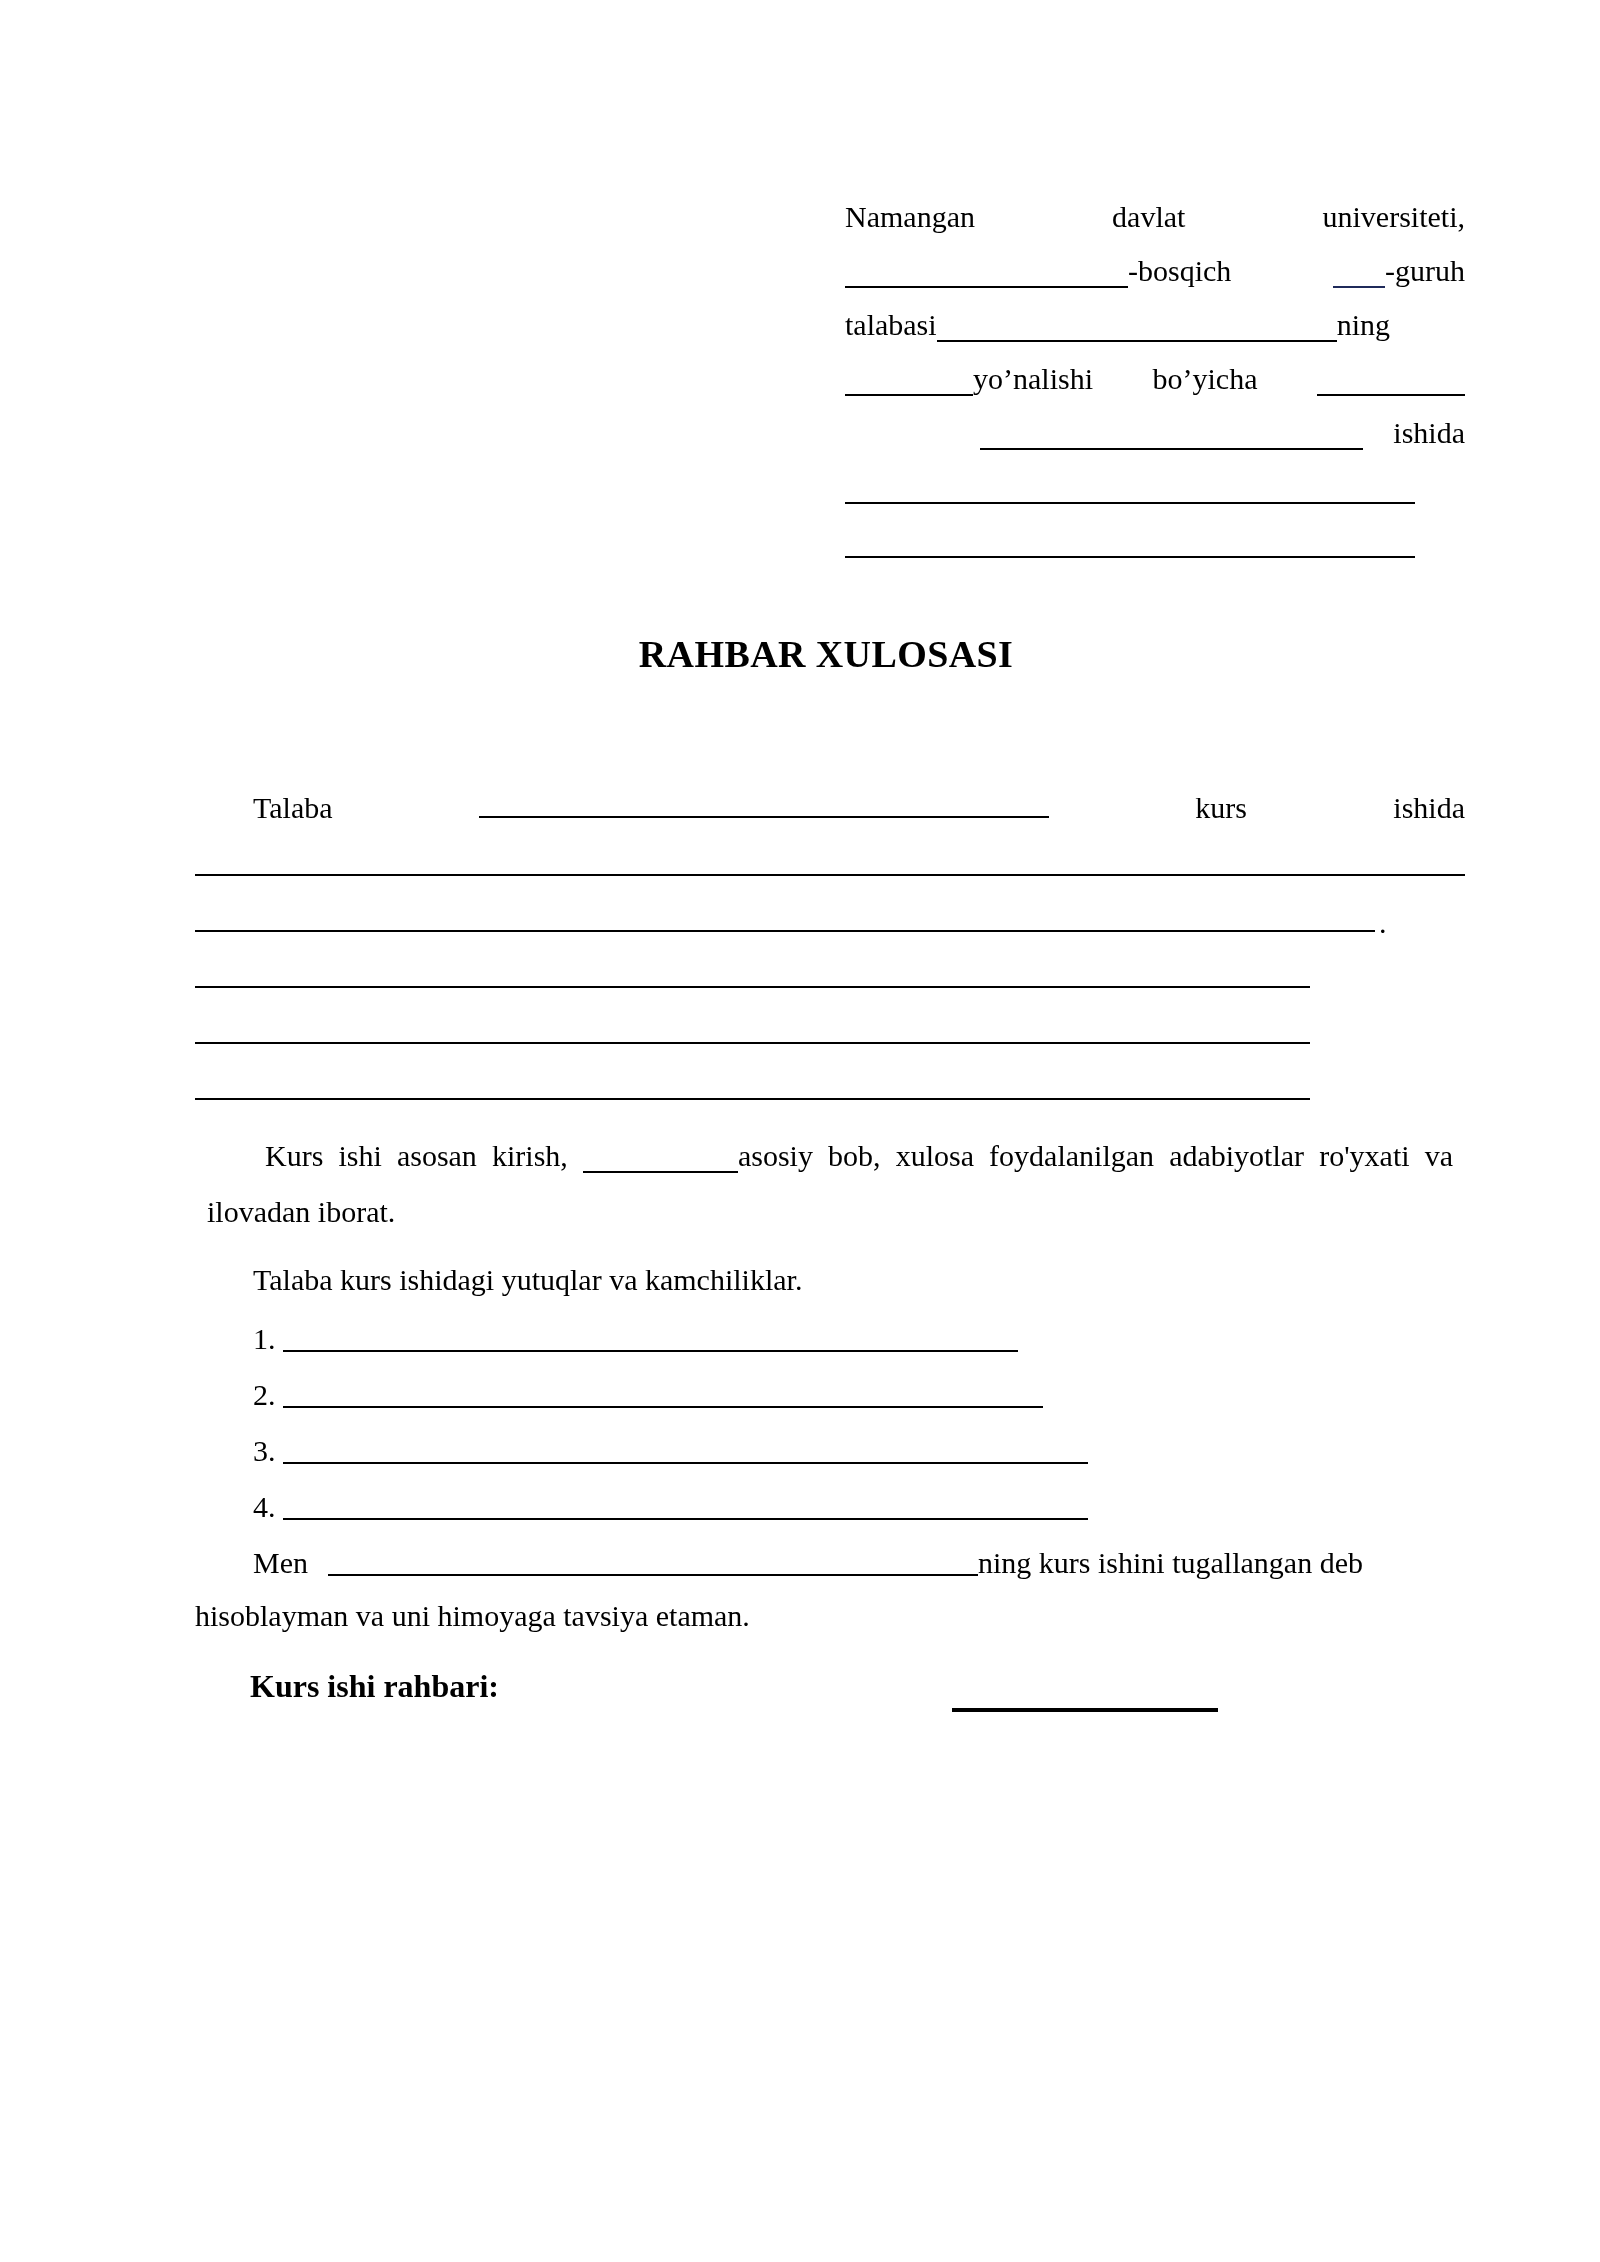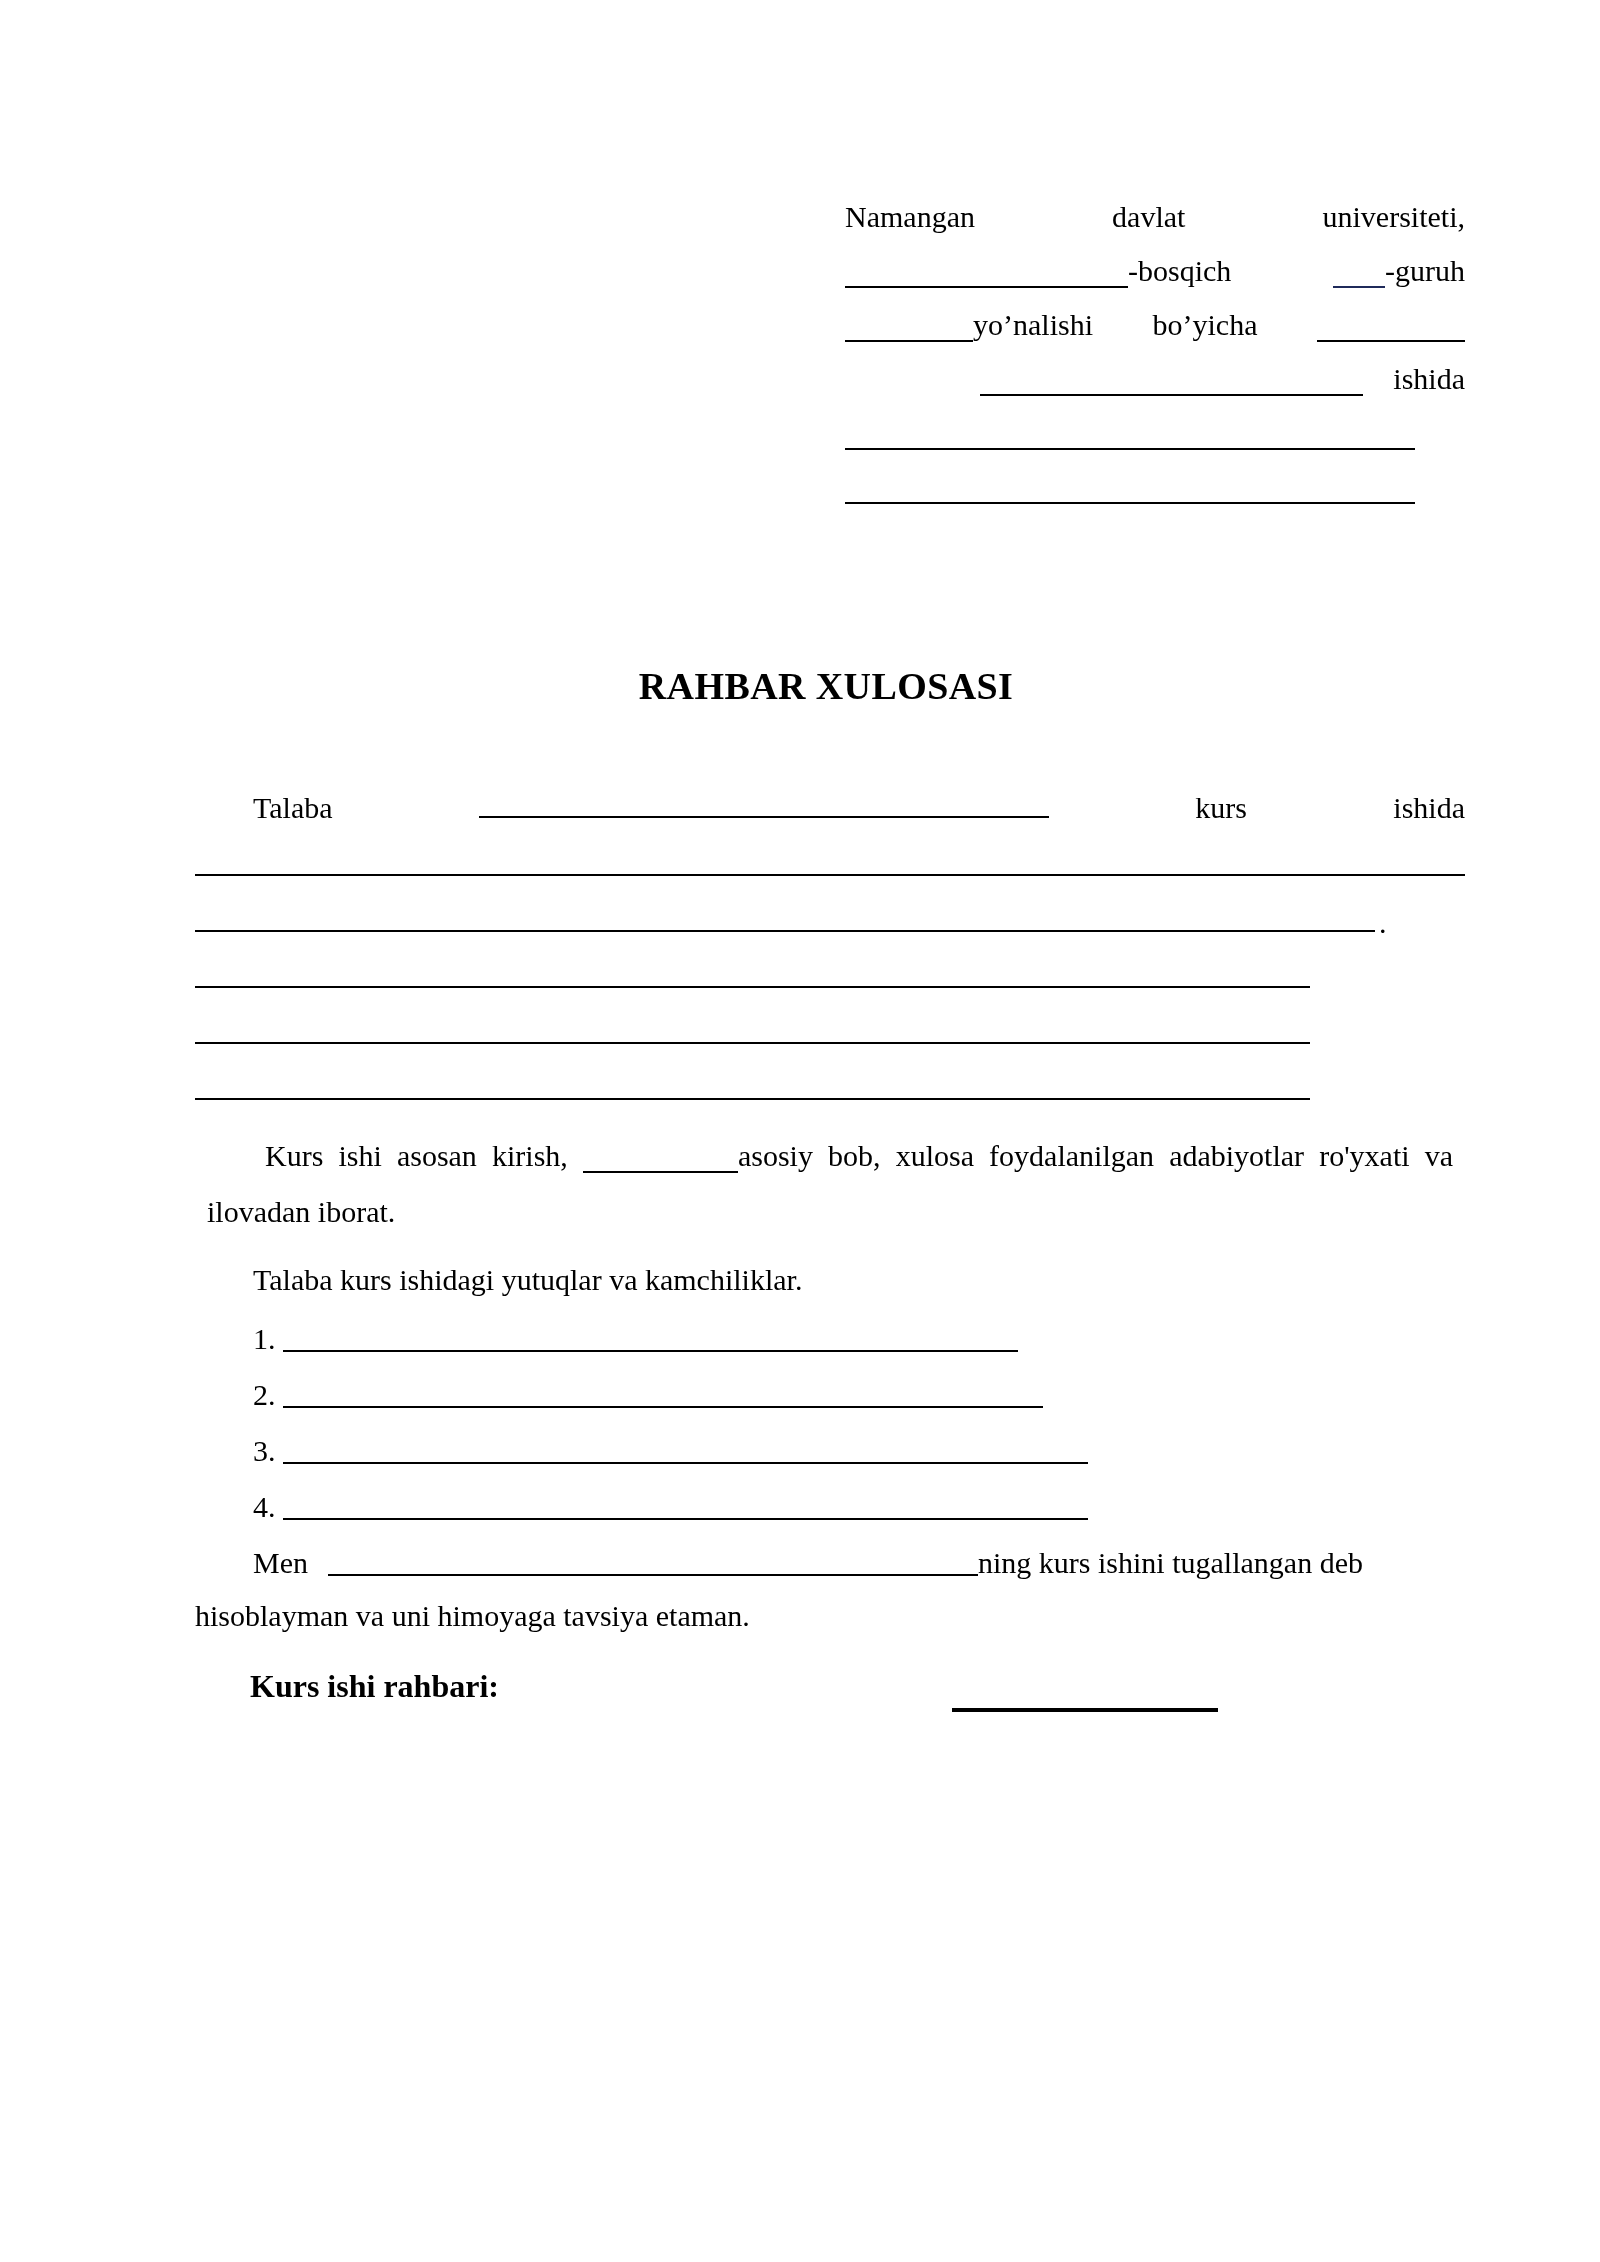--- a/index.html
+++ b/index.html
@@ -59,21 +59,21 @@
     vertical-align: -0.24em;
   }
   .fill.blue {
     border-bottom-color: #1f2a5a;
   }
 
   
   .doc-title {
     position: absolute;
     left: 0;
-    top: 664px;
+    top: 632px;
     width: 1600px;
     text-align: center;
     font-size: 38px;
     font-weight: bold;
     letter-spacing: 0.4px;
     padding-left: 52px;
     box-sizing: border-box;
   }
 
   
@@ -193,20 +193,23 @@
     <div class="header-line just">
       <span>Namangan</span>
       <span>davlat</span>
       <span>universiteti,</span>
     </div>
 
     <div class="header-line">
       <span class="fill" style="width:283px"></span><span>-bosqich</span><span> </span><span class="fill blue" style="width:52px"></span><span>-guruh</span>
     </div>
 
+    <div class="header-line">
+      <span>talabasi</span><span class="fill" style="width:400px"></span><span>ning</span>
+    </div>
 
     <div class="header-line">
       <span class="fill" style="width:128px"></span><span>yo’nalishi bo’yicha</span><span> </span><span class="fill" style="width:148px"></span>
     </div>
 
     <div class="header-line rightish">
       <span class="fill" style="width:383px"></span><span>&nbsp;&nbsp;&nbsp;&nbsp;</span><span>ishida</span>
     </div>
 
     <div class="header-line">

